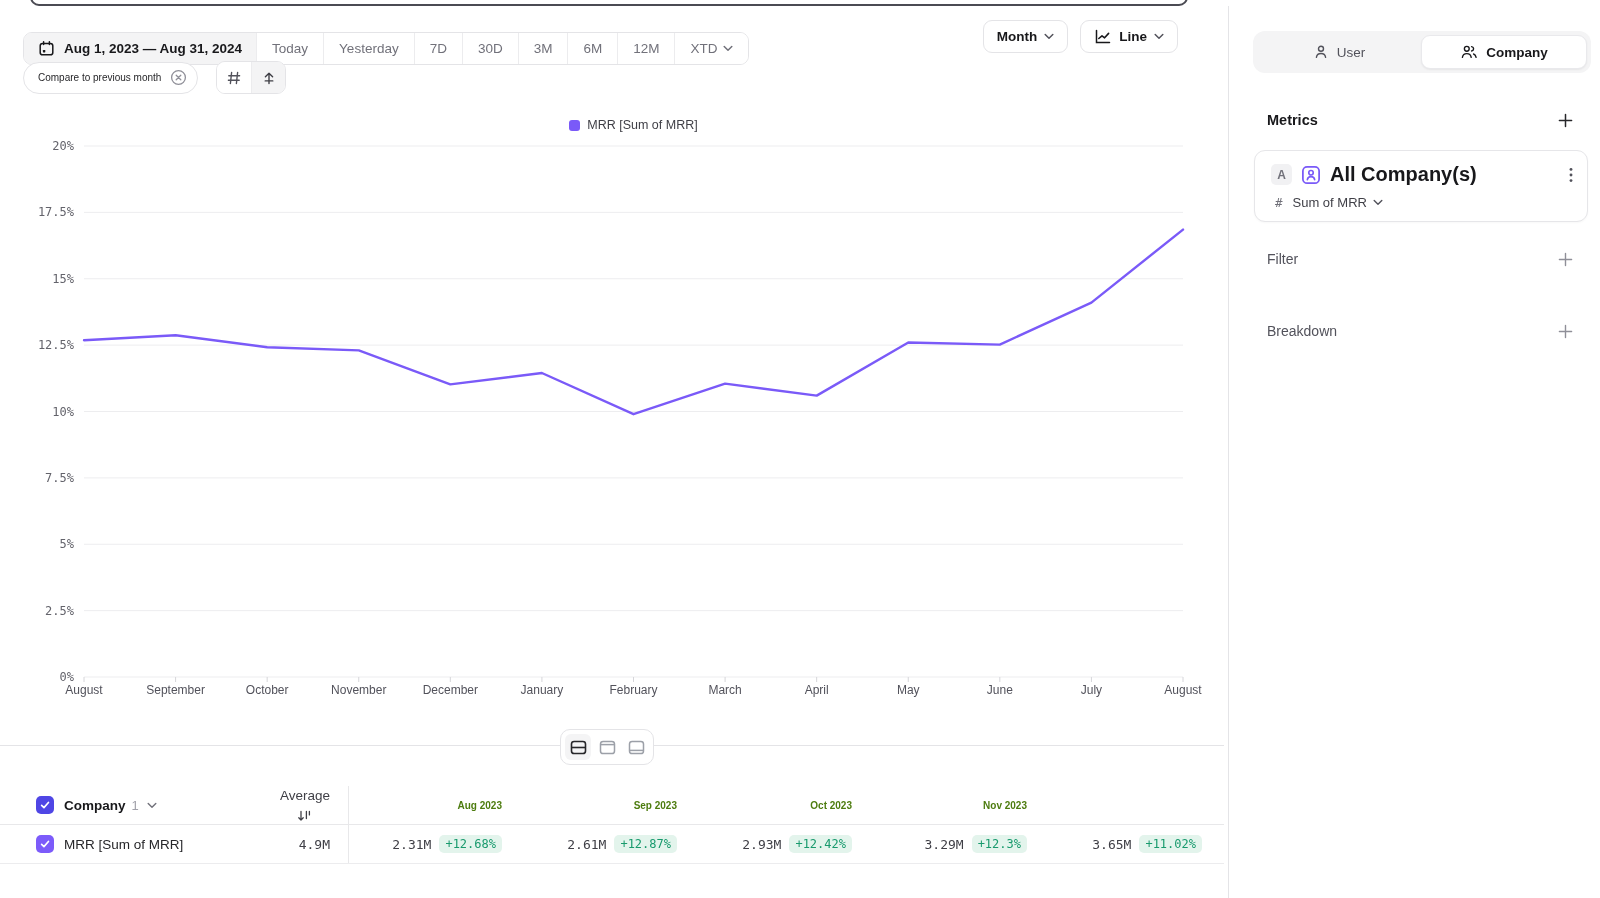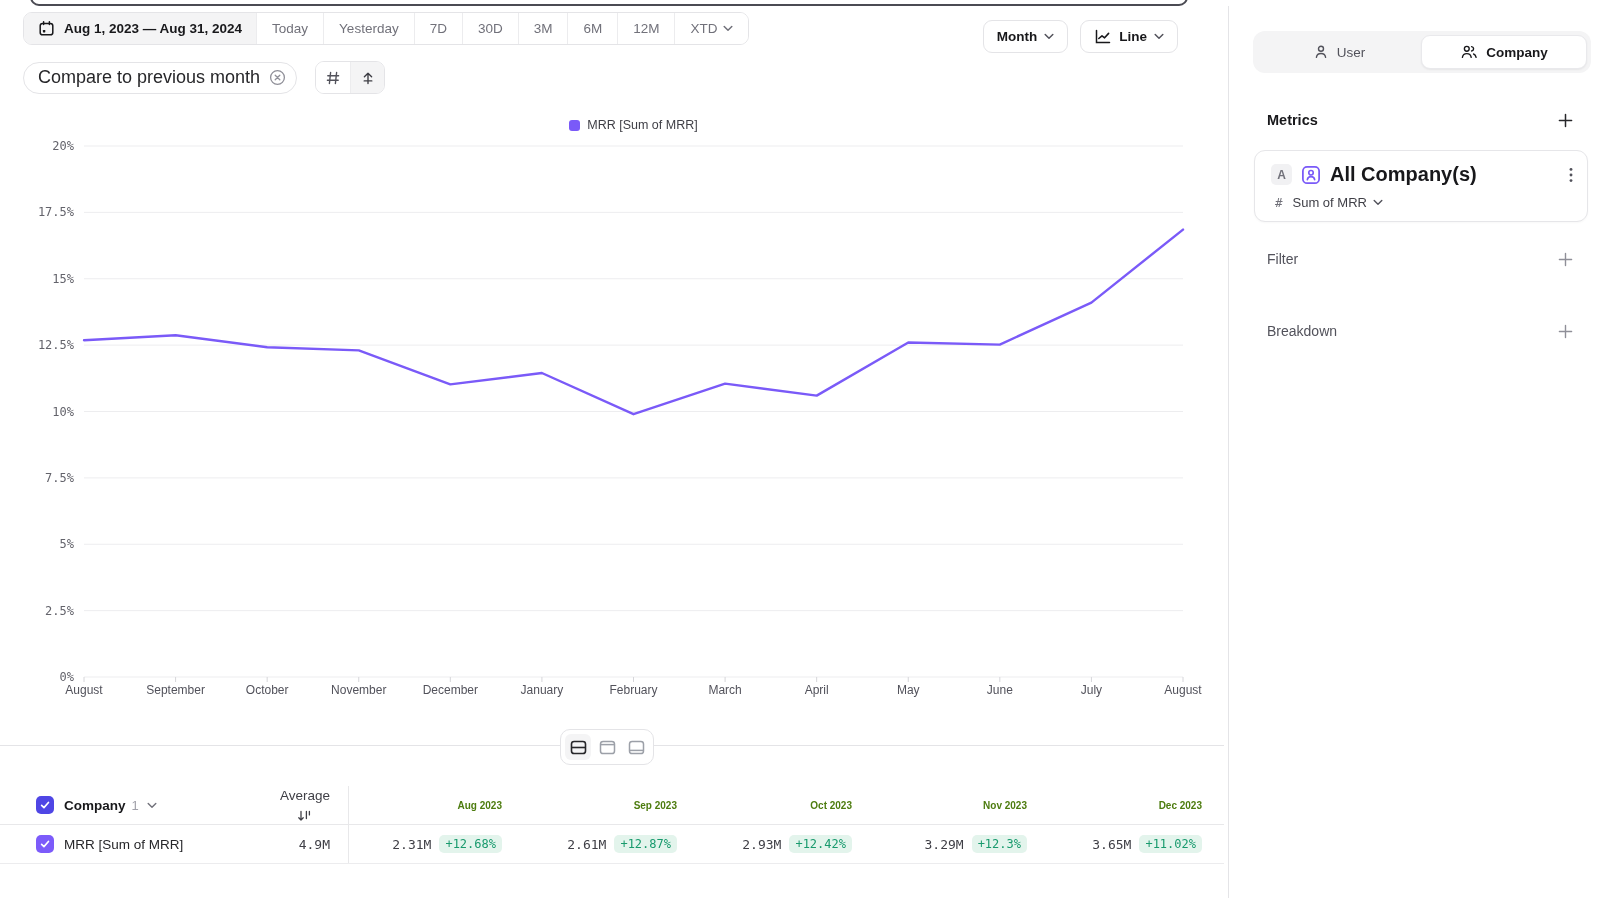--- a/index.html
+++ b/index.html
@@ -4,31 +4,31 @@
 <style>
   * { margin:0; padding:0; box-sizing:border-box; }
   html,body { width:1600px; height:898px; background:#fff; font-family:"Liberation Sans", sans-serif; color:#18181b; overflow:hidden; }
   .app { position:relative; width:1600px; height:898px; }
   .main { position:absolute; left:0; top:0; width:1228px; height:898px; }
 
   
   .top-edge { position:absolute; top:-12px; left:30px; width:1158px; height:18px; border:2px solid #4b4b53; border-radius:10px; }
 
   
-  .row1 { position:absolute; top:12px; left:23px; display:flex; }
+  .row1 { position:absolute; top:32px; left:23px; display:flex; }
   .date-group { display:flex; align-items:stretch; border:1px solid #e4e4e7; border-radius:9px; overflow:hidden; height:33px; background:#fff; }
   .date-range { display:flex; align-items:center; gap:9px; padding:0 14px; background:#f4f4f5; border:none; font-family:inherit; font-size:13.5px; font-weight:600; color:#18181b; cursor:pointer; }
   .presets { display:contents; }
   .preset { background:#fff; border:none; border-left:1px solid #ececee; padding:0 15px; font-family:inherit; font-size:13.5px; color:#71717a; cursor:pointer; display:flex; align-items:center; gap:6px; }
   .right-controls { position:absolute; top:20px; right:50px; display:flex; gap:12px; }
   .ctrl-btn { display:flex; align-items:center; gap:7px; height:33px; padding:0 13px; background:#fff; border:1px solid #e4e4e7; border-radius:9px; font-family:inherit; font-size:13.5px; font-weight:600; color:#18181b; cursor:pointer; }
 
   
   .row2 { position:absolute; top:61px; left:23px; display:flex; gap:18px; align-items:center; }
-  .chip { display:flex; align-items:center; gap:9px; height:32px; padding:0 10px 0 14px; border:1px solid #e4e4e7; border-radius:16px; background:#fff; font-family:inherit; font-size:18px; color:#27272a; cursor:pointer; }
+  .chip { display:flex; align-items:center; gap:9px; height:32px; padding:0 10px 0 14px; border:1px solid #e4e4e7; border-radius:16px; background:#fff; font-family:inherit; font-size:10px; color:#27272a; cursor:pointer; }
   .toggle-group { display:flex; height:33px; border:1px solid #e4e4e7; border-radius:9px; overflow:hidden; }
   .toggle-btn { width:34px; display:flex; align-items:center; justify-content:center; background:#fff; border:none; cursor:pointer; }
   .toggle-btn + .toggle-btn { border-left:1px solid #ececee; }
   .toggle-btn.selected { background:#f4f4f5; }
 
   
   .legend { position:absolute; top:118px; left:84px; width:1099px; display:flex; justify-content:center; align-items:center; gap:7px; font-size:12.5px; color:#3f3f46; }
   .legend-swatch { width:11px; height:11px; border-radius:3px; }
 
   
@@ -269,21 +269,20 @@
                   <path d="M4 2.5v8.6M1.8 8.7 4 11.1l2.2-2.4" stroke="#3f3f46" stroke-width="1.3" stroke-linecap="round" stroke-linejoin="round"></path>
                   <path d="M9.4 2.5v7M12.4 2.5v3.4" stroke="#3f3f46" stroke-width="1.3" stroke-linecap="round"></path>
                 </svg>
             </span>
           </span>
         </div>
       <div class="month-col">Aug 2023</div>
           <div class="month-col">Sep 2023</div>
           <div class="month-col">Oct 2023</div>
           <div class="month-col">Nov 2023</div>
-          <div class="month-col">Dec 2023</div>
         </div>
       <div class="t-row data">
         <div class="t-left">
           <span class="checkbox" style="background:#7C5BFA;">
             <svg width="12" height="12" viewBox="0 0 16 16" fill="none">
                 <path d="M3.5 8.5 6.6 11.5 12.6 4.6" stroke="#fff" stroke-width="2.2" stroke-linecap="round" stroke-linejoin="round"></path>
               </svg>
           </span>
           <span class="row-label">MRR [Sum of MRR]</span>
           <span class="t-spacer"></span>

